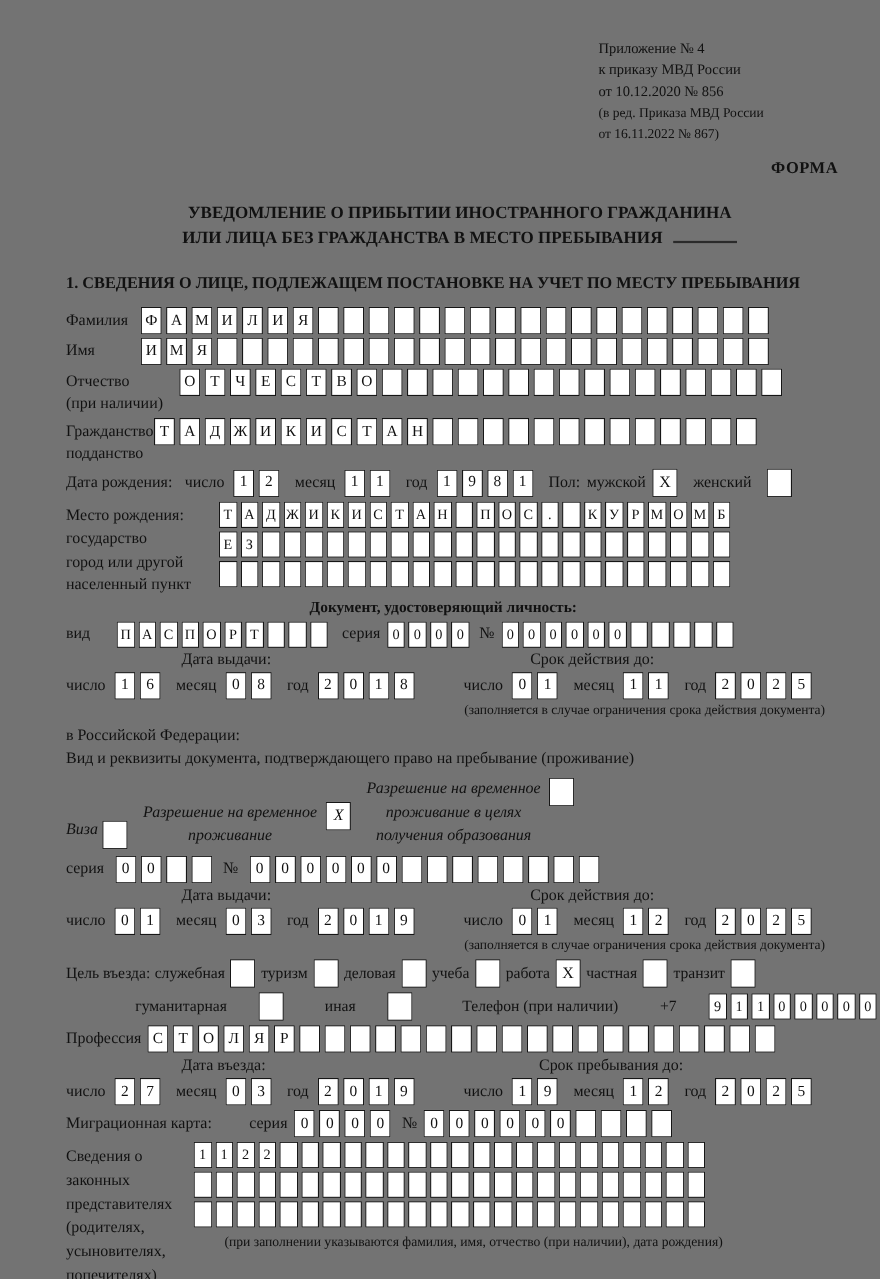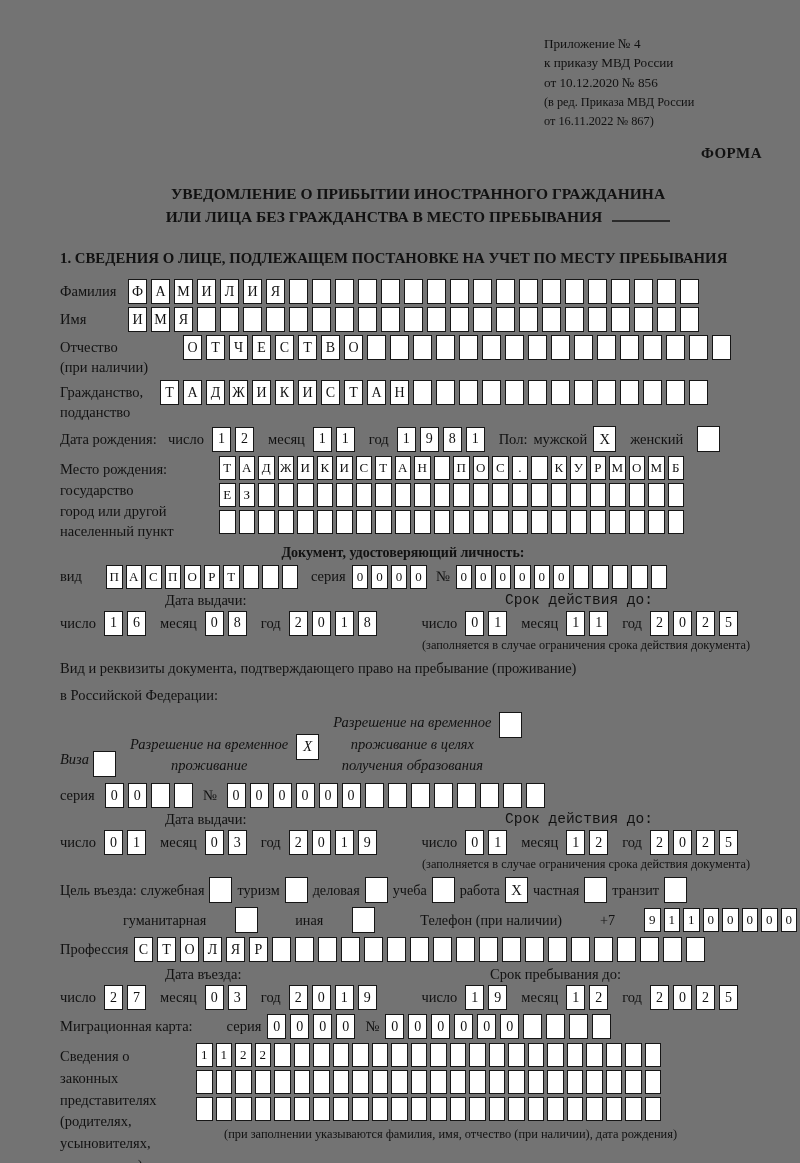--- a/index.html
+++ b/index.html
@@ -11,40 +11,40 @@
   .appendix { margin-left:auto; width:232px; font-size:13.2px; line-height:1.46; }
   .appendix .amend { font-size:12.3px; line-height:1.42; margin-top:2px; }
   .forma { text-align:right; font-weight:bold; font-size:15px; margin:14px 14px 0 0; letter-spacing:.5px; }
 
   .title { text-align:center; font-weight:bold; font-size:15.5px; line-height:1.5; margin-top:20px; }
   .t-underline { display:inline-block; width:58px; border-bottom:2.4px solid #2a2a2a; margin-left:10px; }
 
   .sec-heading { font-weight:bold; font-size:14.8px; margin-top:22px; margin-bottom:12px; }
 
   .row { display:flex; align-items:center; margin-bottom:3px; white-space:nowrap; }
-  .row.top { align-items:flex-start;gap:20px; }
+  .row.top { align-items:flex-start; }
   .lbl { font-size:14.5px; flex:none; }
   .lbl2 { font-size:14.5px; line-height:1.35; flex:none; padding-top:3px; }
   .w68 { width:68px; } .w74 { width:74px; } .w103 { width:103px; } .w80 { width:80px; } .w108 { width:108px; } .w46 { width:46px; }
   .lblcol { width:139px; flex:none; font-size:14.5px; line-height:1.42; padding-top:3px; }
   .lblcol6 { width:116px; flex:none; font-size:14.5px; line-height:1.5; padding-top:3px; }
 
   .cells { display:inline-flex; align-items:center; flex:none; }
   .cell { display:inline-flex; align-items:center; justify-content:center; width:19px; height:25px;
           border:1.6px solid #161616; margin-right:4px; font-size:14px; flex:none; background:#fff; }
   .sm .cell { width:16.5px; height:24px; margin-right:3px; font-size:13px; }
   .cbox { display:inline-flex; align-items:center; justify-content:center; width:23px; height:26px;
           border:1.7px solid #161616; font-size:14.5px; flex:none; background:#fff; }
 
   .dg { display:inline-flex; align-items:center; }
   .dg .dg-lbl { font-size:14.5px; margin:0 8px 0 10px; }
   .dg .dg-lbl:first-child { margin-left:0; }
   .dlabels { position:relative; height:17px; font-size:14.5px; margin-bottom:2px; }
   .dlabels .p1 { position:absolute; left:105px; }
-  .dlabels .p2 { position:absolute; left:445px;font-family:Liberation Mono, monospace; }
+  .dlabels .p2 { position:absolute; left:422px; }
   .dlabels .p2e { position:absolute; left:430px; }
   .dpair { display:flex; justify-content:space-between; width:100%; padding-right:34px; margin-bottom:2px; }
   .note { text-align:right; padding-right:26px; font-size:12.3px; margin:1px 0 5px 0; }
 
   .mt6 { margin-top:6px; } .mt4 { margin-top:4px; }
   .plain { font-size:14.5px; line-height:1.45; }
   .gap6 { margin-left:6px; } .gap10 { margin-left:10px; } .gap14 { margin-left:14px; } .gap22 { margin-left:22px; }
 
   .stayopts { display:flex; align-items:flex-end; margin-top:6px; margin-bottom:6px; font-size:14.5px;font-style:italic; }
   .optblock { text-align:center; line-height:1.5; }
@@ -404,22 +404,22 @@
         <span class="cells">
           <span class="cell">2</span>
           <span class="cell">0</span>
           <span class="cell">2</span>
           <span class="cell">5</span>
         </span>
       </span>
   </div>
   <div class="note">(заполняется в случае ограничения срока действия документа)</div>
 
+  <div class="plain mt6">в Российской Федерации:</div>
   <div class="plain">Вид и реквизиты документа, подтверждающего право на пребывание (проживание)</div>
-  <div class="plain mt6">в Российской Федерации:</div>
   <div class="stayopts">
     <span class="opt">
       <span>Виза</span>
       <span class="cbox" style="margin-left:4px"></span>
     </span>
     <span class="opt gap14">
       <span class="optblock">
         <span>Разрешение на временное</span><br>
         <span>проживание</span>
       </span>

